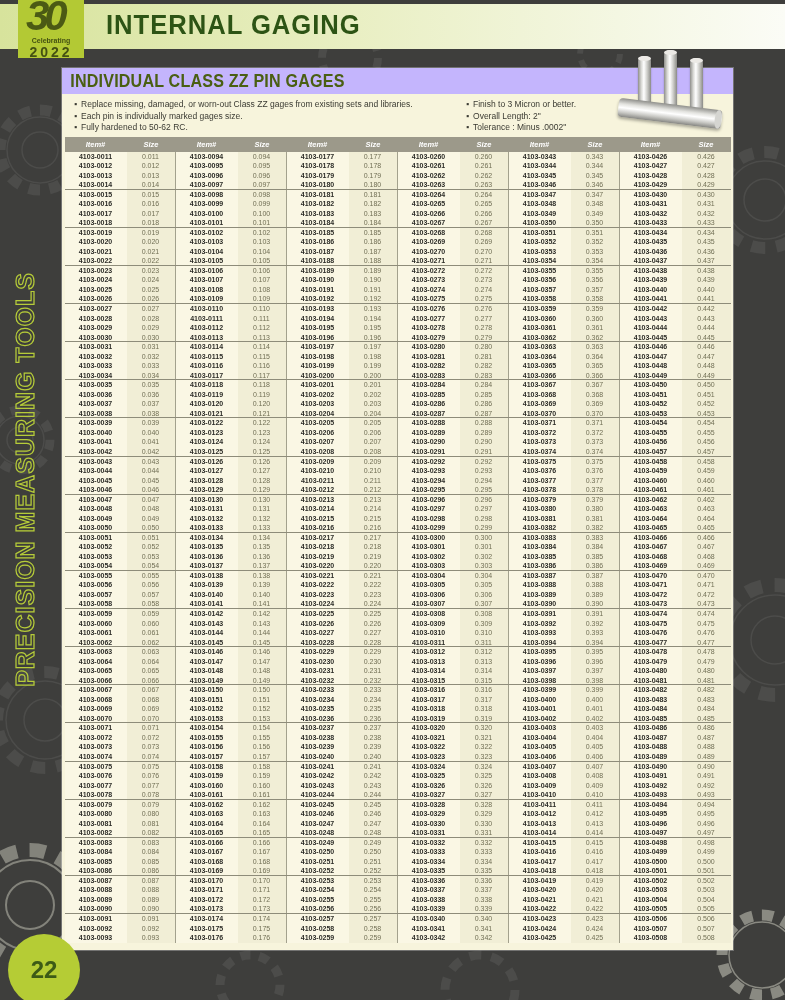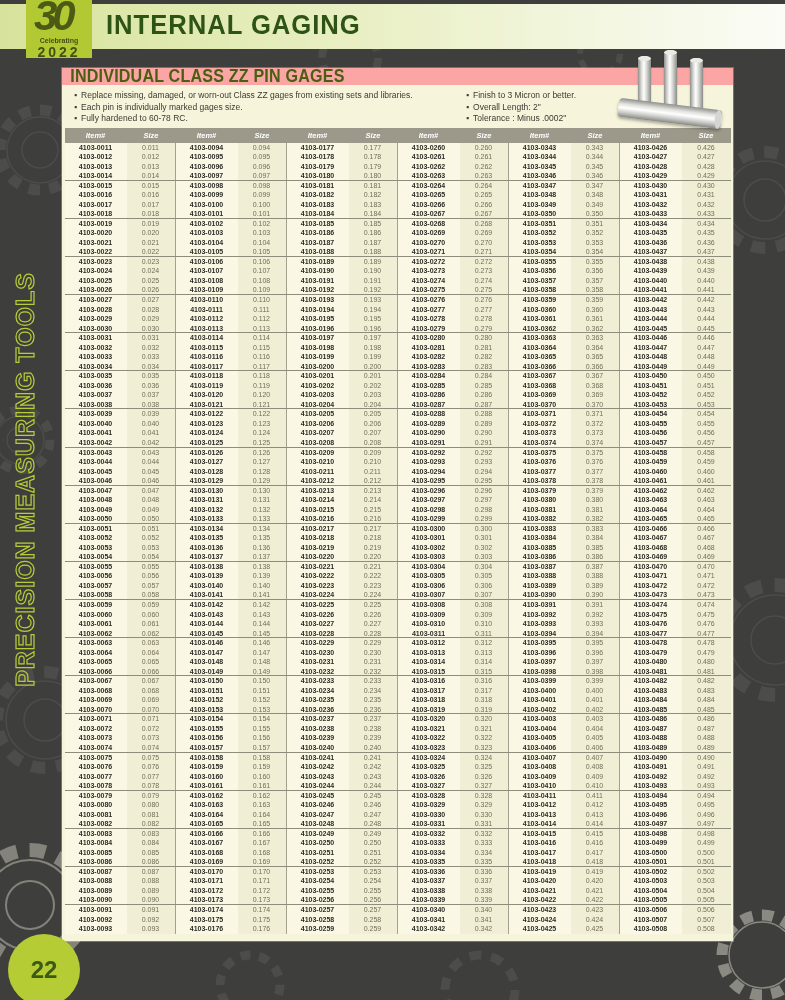--- a/index.html
+++ b/index.html
@@ -3,41 +3,41 @@
 <meta charset="utf-8">
 <style>
   html,body{margin:0;padding:0;}
   .page{position:relative;width:785px;height:1000px;background:#3e3e3c;overflow:hidden;
         font-family:"Liberation Sans",sans-serif;}
   
   .topbar{position:absolute;left:0;top:4px;width:785px;height:45px;z-index:3;
           background:linear-gradient(90deg,#d7e39c 0%,#e9efc3 45%,#fbfcf6 100%);}
   .page-title{position:absolute;left:106px;top:6px;font-size:27px;font-weight:800;color:#2d5415;
               letter-spacing:1px;transform:scaleX(0.95);transform-origin:left;}
-  .logo{position:absolute;left:26px;top:0;width:66px;height:58px;background:#b3c934;z-index:4;overflow:hidden;}
+  .logo{position:absolute;left:18px;top:0;width:66px;height:58px;background:#b3c934;z-index:4;overflow:hidden;}
   .logo-num{position:absolute;left:8px;top:-8px;font-size:42px;font-weight:800;font-style:italic;
             color:#4b5a14;letter-spacing:-5px;}
   .logo-celebrating{position:absolute;bottom:14px;left:0;right:0;text-align:center;font-size:7px;
             font-weight:bold;color:#445112;}
   .logo-year{position:absolute;bottom:-2px;left:0;right:0;text-align:center;font-size:14px;font-weight:700;
             color:#445112;letter-spacing:3px;}
   
   .gears{position:absolute;inset:0;z-index:1;}
   
   .sidebar-text{position:absolute;left:11px;top:272px;writing-mode:vertical-rl;transform:rotate(180deg);
           font-size:25px;font-weight:bold;letter-spacing:1px;white-space:nowrap;z-index:2;
           color:rgba(62,62,60,0.05);-webkit-text-stroke:1.2px #b6cc39;}
   
   .page-circle{position:absolute;left:8px;top:934px;width:72px;height:72px;border-radius:50%;
           background:#b5cc35;display:flex;align-items:center;justify-content:center;
           font-size:24px;font-weight:800;color:#3c5a16;z-index:4;}
   
   .panel{position:absolute;left:62px;top:68px;width:671px;background:#f7f4dc;z-index:3;
          padding-bottom:7px;box-shadow:0 0 0 1px rgba(255,255,255,0.28);}
-  .banner{height:17px;background:#fca5a5;display:flex;align-items:center;text-align:center;}
+  .banner{height:26px;background:#c4b5fd;display:flex;align-items:center;text-align:center;}
   .banner-text{display:inline-block;padding-left:9px;font-size:17.5px;font-weight:800;color:#4a5f12;
          letter-spacing:0.2px;transform:scaleX(0.92);transform-origin:left;}
   .bullets{display:flex;padding:5px 8px 3px 12px;}
   .bullets ul{margin:0;padding:0;list-style:none;}
   .bullets li{font-size:8.5px;line-height:11.5px;color:#3a3a32;}
   .bullets li::before{content:"▪";margin-right:4px;color:#3a3a32;}
   .bullets-left{width:392px;}
   .bullets-right{width:210px;margin-left:28px;}
   
   .pins{position:absolute;left:566px;top:-20px;width:110px;height:96px;z-index:6;}
@@ -120,21 +120,21 @@
 
   <div class="panel">
     <div class="banner">
       <span class="banner-text">INDIVIDUAL CLASS ZZ PIN GAGES</span>
     </div>
 
     <div class="bullets">
       <ul class="bullets-left">
         <li>Replace missing, damaged, or worn-out Class ZZ gages from existing sets and libraries.</li>
         <li>Each pin is individually marked gages size.</li>
-        <li>Fully hardened to 60-78 RC.</li>
+        <li>Fully hardened to 50-62 RC.</li>
       </ul>
       <ul class="bullets-right">
         <li>Finish to 3 Micron or better.</li>
         <li>Overall Length: 2"</li>
         <li>Tolerance : Minus .0002"</li>
       </ul>
 
       <div class="pins">
         <div class="pin-v pin-v1"></div>
         <div class="pin-v pin-v2"></div>

